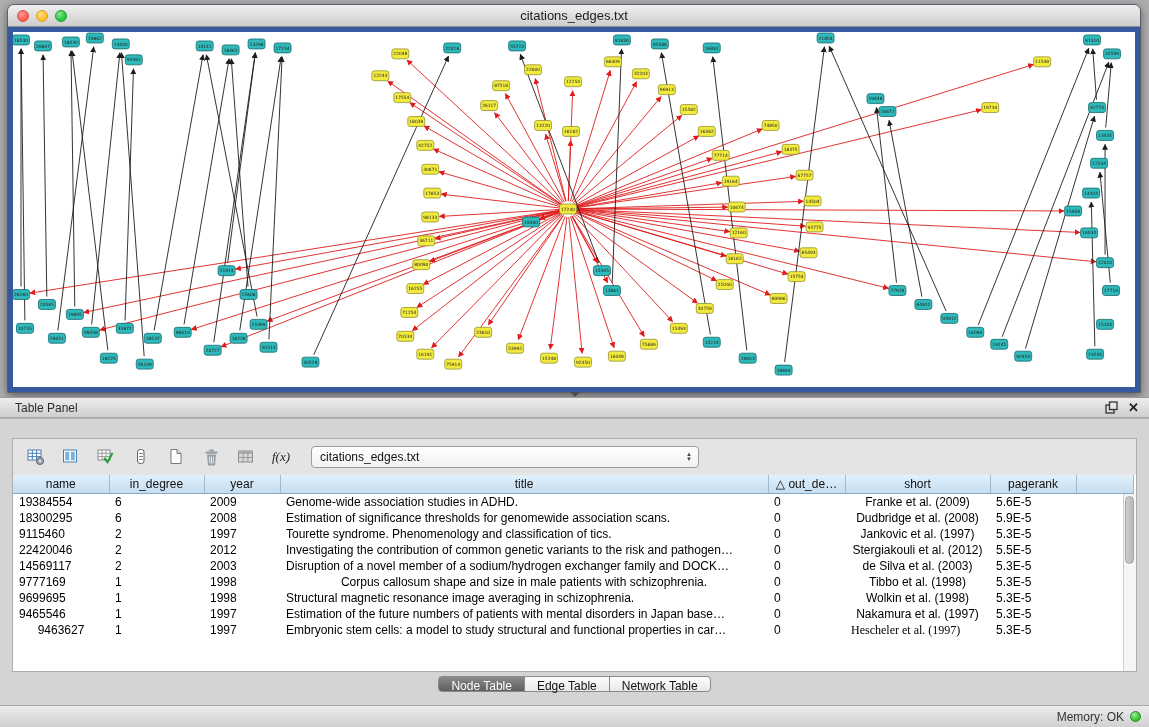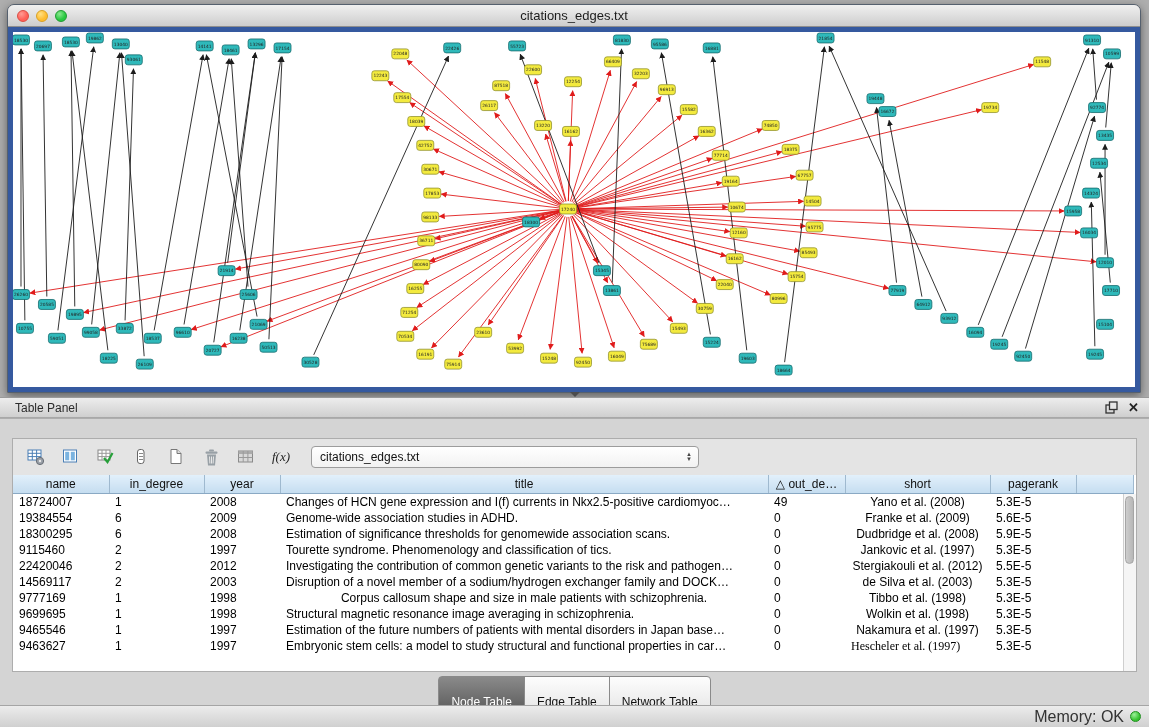--- a/index.html
+++ b/index.html
@@ -54,31 +54,31 @@
     border-bottom:1px solid #8aa9c4; font-weight:normal; font-size:12px; color:#111;
     overflow:hidden; white-space:nowrap; text-align:center; }
   td { height:16px; line-height:16px; padding:0 6px; white-space:nowrap; overflow:hidden; color:#000; }
   .scrollbar { position:absolute; top:19px; right:0; bottom:0; width:13px; background:#f5f5f5;
     border-left:1px solid #cfcfcf; }
   .scroll-thumb { position:absolute; top:2px; left:1px; width:9px; height:68px;
     background:linear-gradient(90deg,#cdcdcd,#b7b7b7); border:1px solid #a5a5a5; border-radius:5px; }
 
   
   #tabs-row { position:absolute; top:676px; left:0; right:0; display:flex; justify-content:center; }
-  .seg { height:16px; padding:16px 12px; font-size:12px; line-height:18px; color:#111;
+  .seg { height:16px; padding:0 12px; font-size:12px; line-height:18px; color:#111;
     background:linear-gradient(#fdfdfd,#e8e8e8); border:1px solid #8a8a8a; margin-left:-1px; }
   .seg:first-child { border-radius:4px 0 0 4px; margin-left:0; }
   .seg:last-child { border-radius:0 4px 4px 0; }
   .seg.sel { background:linear-gradient(#8a8a8a,#5f5f5f); color:#fff; }
 
   
   #status-bar { position:absolute; bottom:0; left:0; right:0; height:22px;
     background:linear-gradient(#ececec,#d0d0d0); border-top:1px solid #a5a5a5;
     display:flex; align-items:center; justify-content:flex-end; gap:6px; padding-right:8px; }
-  #status-bar .mem { font-size:16px; color:#333; }
+  #status-bar .mem { font-size:12px; color:#333; }
   .mem-dot { width:11px; height:11px; border-radius:50%;
     background:radial-gradient(circle at 35% 30%, #9cf09a, #35c12f 65%); border:1px solid #1f8f1f; }
 </style>
 </head>
 <body>
 
 <div id="graph-window">
   <div class="titlebar">
     <div class="lights">
       <span class="light red"></span>
@@ -755,30 +755,20 @@
               <th>year</th>
               <th>title</th>
               <th>△ out_de…</th>
               <th>short</th>
               <th>pagerank</th>
               <th></th>
             </tr>
           </thead>
           <tbody>
             <tr>
-              <td style="text-align: left;">18724007</td>
-              <td style="text-align: left;">1</td>
-              <td style="text-align: left;">2008</td>
-              <td style="text-align: left;">Changes of HCN gene expression and I(f) currents in Nkx2.5-positive cardiomyoc…</td>
-              <td style="text-align: left;">49</td>
-              <td style="text-align: center;">Yano et al. (2008)</td>
-              <td style="text-align: left;">5.3E-5</td>
-              <td></td>
-            </tr>
-            <tr>
               <td style="text-align: left;">19384554</td>
               <td style="text-align: left;">6</td>
               <td style="text-align: left;">2009</td>
               <td style="text-align: left;">Genome-wide association studies in ADHD.</td>
               <td style="text-align: left;">0</td>
               <td style="text-align: center;">Franke et al. (2009)</td>
               <td style="text-align: left;">5.6E-5</td>
               <td></td>
             </tr>
             <tr>
@@ -845,21 +835,21 @@
               <td style="text-align: left;">9465546</td>
               <td style="text-align: left;">1</td>
               <td style="text-align: left;">1997</td>
               <td style="text-align: left;">Estimation of the future numbers of patients with mental disorders in Japan base…</td>
               <td style="text-align: left;">0</td>
               <td style="text-align: center;">Nakamura et al. (1997)</td>
               <td style="text-align: left;">5.3E-5</td>
               <td></td>
             </tr>
             <tr>
-              <td style="text-align: left;">9463627</td>
+              <td style="text-align: center;">9463627</td>
               <td style="text-align: left;">1</td>
               <td style="text-align: left;">1997</td>
               <td style="text-align: left; margin-left: 40px;">Embryonic stem cells: a model to study structural and functional properties in car…</td>
               <td style="text-align: left;">0</td>
               <td style=" font-family: Liberation Serif, serif;">Hescheler et al. (1997)</td>
               <td style="text-align: left;">5.3E-5</td>
               <td></td>
             </tr>
           </tbody>
         </table>

